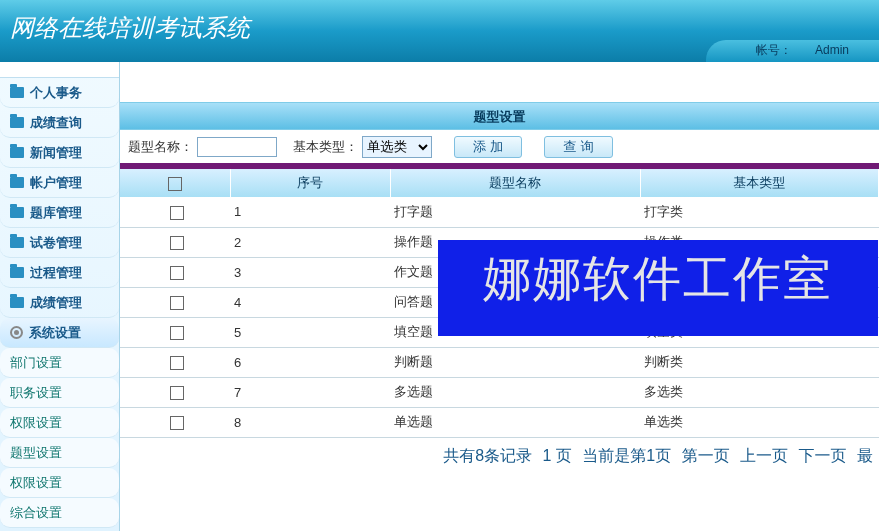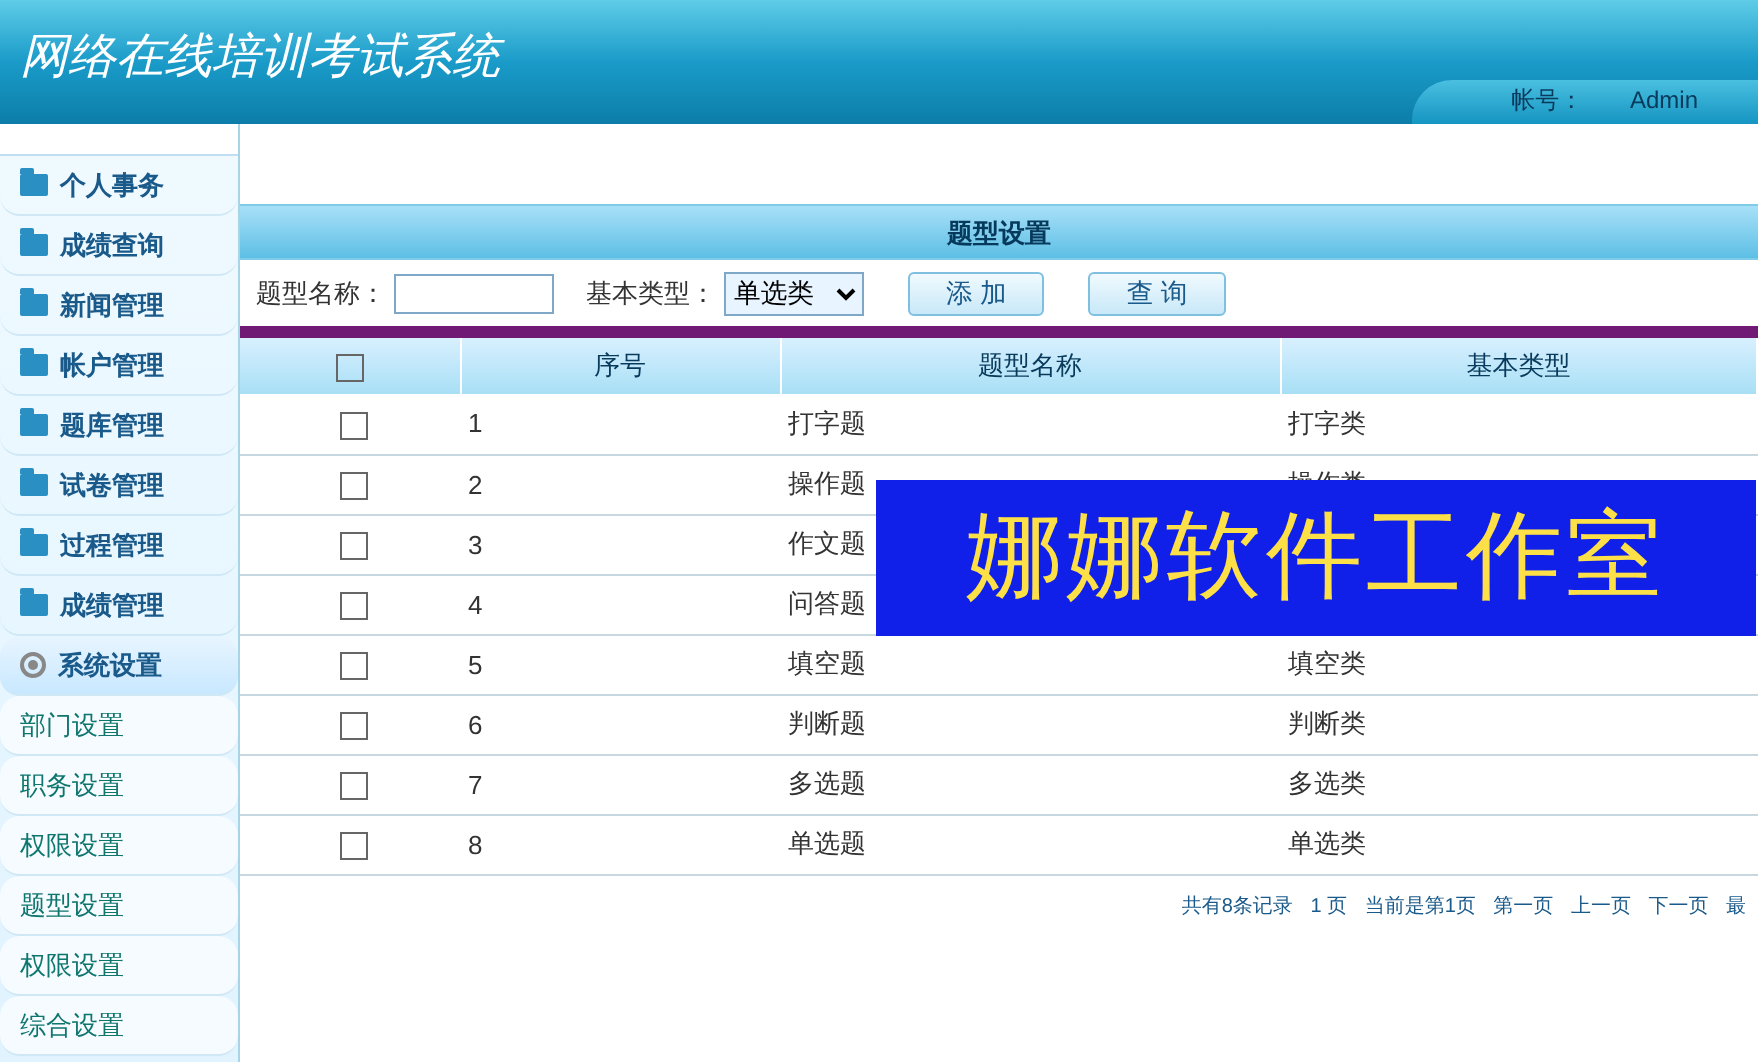--- a/index.html
+++ b/index.html
@@ -31,25 +31,25 @@
 .filter-bar select { width: 70px; height: 22px; border: 1px solid #7fa8c8; background: #e8f4ff; }
 .filter-bar .btn { height: 22px; padding: 0 18px; background: linear-gradient(to bottom, #f0faff, #c8e8f8); border: 1px solid #7fbfe0; border-radius: 3px; cursor: pointer; color: #1a5a8a; margin-left: 18px; }
 
 table { width: 100%; border-collapse: collapse; }
 thead tr { background: linear-gradient(to bottom, #d8f0ff, #a8dff5); height: 28px; }
 th { font-weight: normal; color: #083a5c; border-right: 1px solid #fff; }
 tbody td { height: 30px; border-bottom: 1px solid #c8d8e0; padding-left: 4px; color: #333; }
 tbody tr td:first-child { text-align: center; }
 .chk { width: 14px; height: 14px; border: 1px solid #666; display: inline-block; vertical-align: middle; }
 
-.pager { text-align: right; padding: 8px 6px 0 0; color: #1a5a8a; font-size: 10px; }
+.pager { text-align: right; padding: 8px 6px 0 0; color: #1a5a8a; font-size: 16px; }
 .pager span { margin-left: 6px; }
 .pager .page-link { color: #1a5a8a; cursor: pointer; }
 
-.watermark { position: absolute; top: 240px; left: 438px; width: 440px; height: 78px; background: #1020e8; color: #fde047; font-size: 48px; font-family: "SimSun", serif; text-align: center; line-height: 78px; letter-spacing: 2px; pointer-events: none; }
+.watermark { position: absolute; top: 240px; left: 438px; width: 440px; height: 96px; background: #1020e8; color: #e5e5e5; font-size: 48px; font-family: "SimSun", serif; text-align: center; line-height: 78px; letter-spacing: 2px; pointer-events: none; }
 </style>
 </head>
 <body>
 
 <div class="header">
   <div class="title">网络在线培训考试系统</div>
   <div class="account-bar">
     <span class="acct-label">帐号：</span>
     <span>Admin</span>
   </div>

